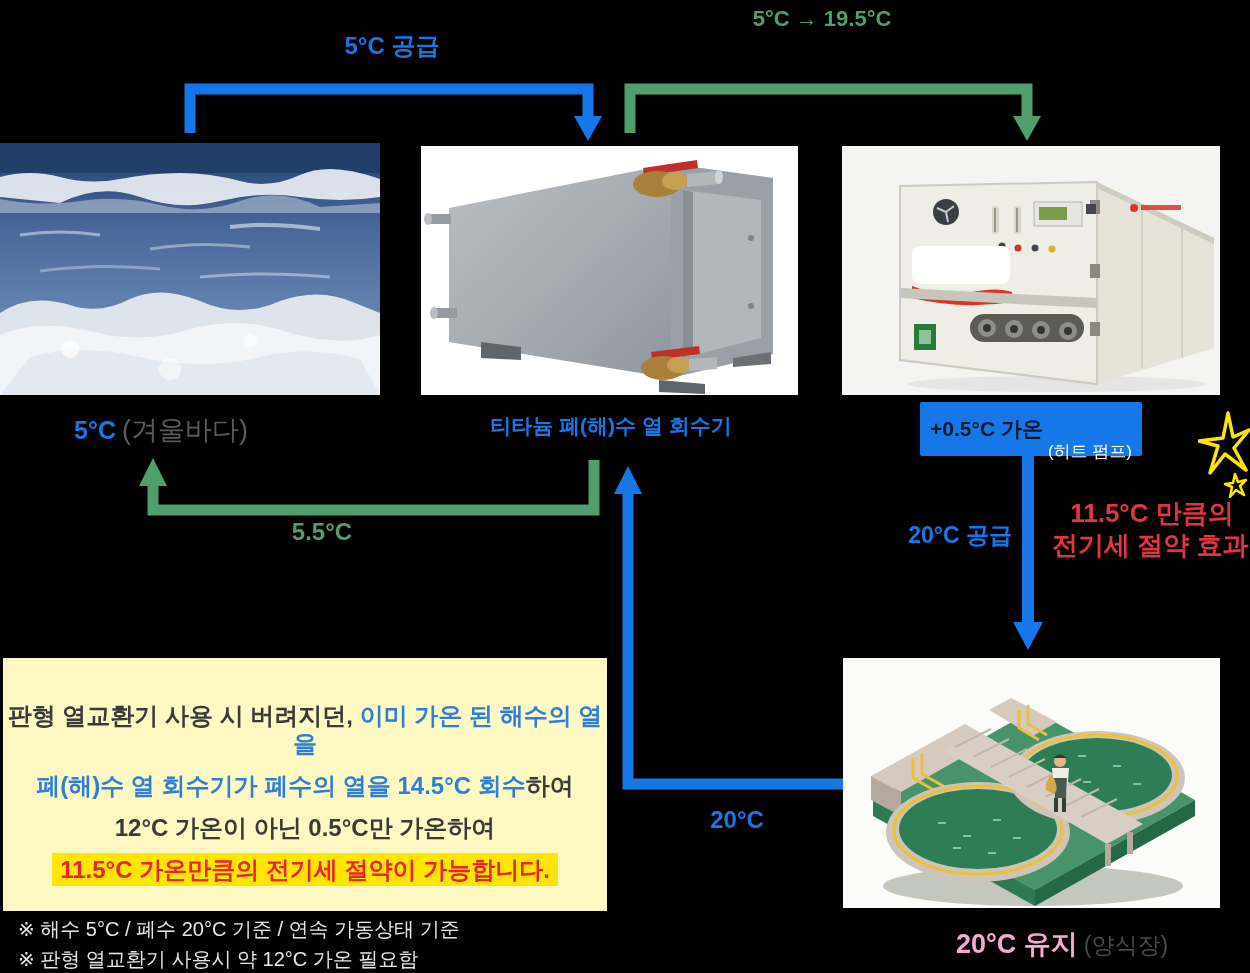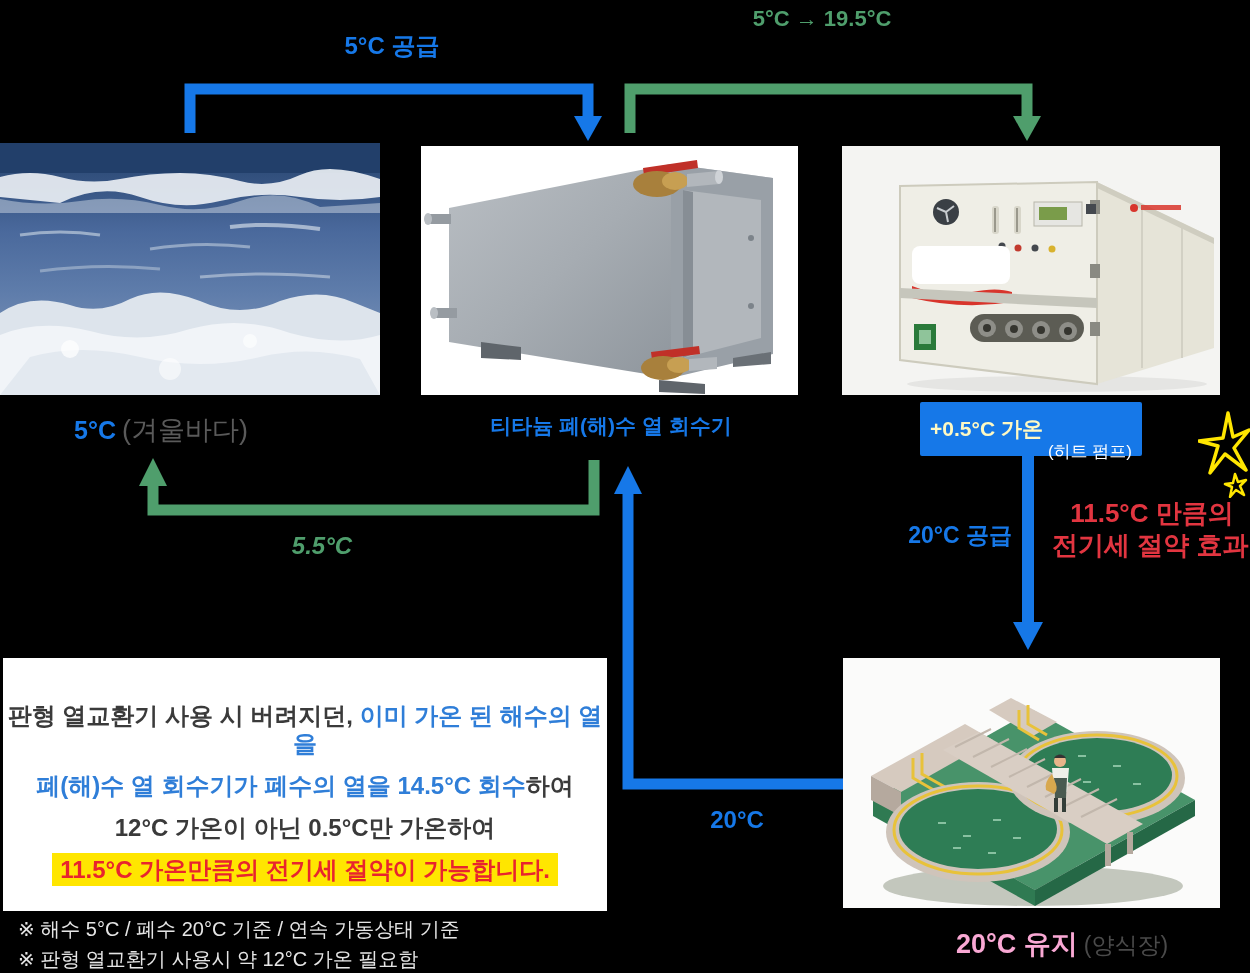--- a/index.html
+++ b/index.html
@@ -18,28 +18,28 @@
   .b24{font-size:24px;font-weight:bold;}
   .b22{font-size:22px;font-weight:bold;line-height:30px;}
   .sea-label .temp{font-size:25px;font-weight:bold;color:#1678e8;}
   .sea-label .cap{font-size:27px;color:#5a5a5a;margin-left:6px;}
   .recovery-label{font-size:21px;font-weight:bold;color:#1678e8;}
   .pump-badge{
     position:absolute;left:920px;top:402px;width:222px;height:54px;
     background:#1678e8;display:flex;align-items:center;justify-content:center;
     border-radius:2px;
   }
-  .pump-badge .temp{font-size:21px;font-weight:bold;color:#fef9c3;}
+  .pump-badge .temp{font-size:21px;font-weight:bold;color:#0f172a;}
   .pump-badge .cap{font-size:17px;color:#ffffff;margin-left:5px;margin-top:44px;}
   .savings{line-height:32px;font-size:26px;font-weight:bold;color:#e23540;}
   .farm-label .temp{font-size:27px;font-weight:bold;color:#f9a8d4;}
   .farm-label .cap{font-size:23px;color:#4a4a4a;margin-left:6px;}
   .info-box{
     position:absolute;left:3px;top:658px;width:604px;height:253px;
-    background:#ffffff;padding-top:44px;text-align:center;
+    background:#fef9c3;padding-top:44px;text-align:center;
   }
   .info-box p{margin:0 0 14px 0;font-size:24px;line-height:28px;color:#3a3a3a;font-weight:bold;}
   .info-box .hl-blue{color:#2f7ed8;}
   .info-box .hl-red{background:#ffe600;color:#e8242e;padding:3px 8px;}
   .footnote{position:absolute;left:18px;font-size:20px;color:#e5e5e5;}
 </style>
 </head>
 <body>
 
 <div class="canvas">
@@ -304,21 +304,21 @@
     <path d="M37,64 l3,8 8,-2 -6,6 4,9 -8,-5 -6,7 2,-10 -7,-3 8,-1 Z" fill="none" stroke="#ffe600" stroke-width="2.5" stroke-linejoin="round"></path>
   </svg>
 
   <div class="lbl b24 blue" style="left:852px;top:520px;width:160px;text-align:right;font-size:23px;">20°C 공급</div>
 
   <div class="lbl savings center" style="left:1052px;top:497px;width:200px;">
     <div>11.5°C 만큼의</div>
     <div>전기세 절약 효과!</div>
   </div>
 
-  <div class="lbl b24 green center" style="left:242px;top:532px;width:160px;font-style:italic;">5.5°C</div>
+  <div class="lbl b24 green center" style="left:242px;top:518px;width:160px;">5.5°C</div>
 
   <div class="lbl b24 blue center" style="left:657px;top:806px;width:160px;">20°C</div>
 
   <div class="info-box">
     <p><span>판형 열교환기 사용 시 버려지던, </span><span class="hl-blue">이미 가온 된 해수의 열을</span></p>
     <p><span class="hl-blue">폐(해)수 열 회수기가 폐수의 열을 14.5°C 회수</span><span>하여</span></p>
     <p>12°C 가온이 아닌 0.5°C만 가온하여</p>
     <p><span class="hl-red">11.5°C 가온만큼의 전기세 절약이 가능합니다.</span></p>
   </div>
 

